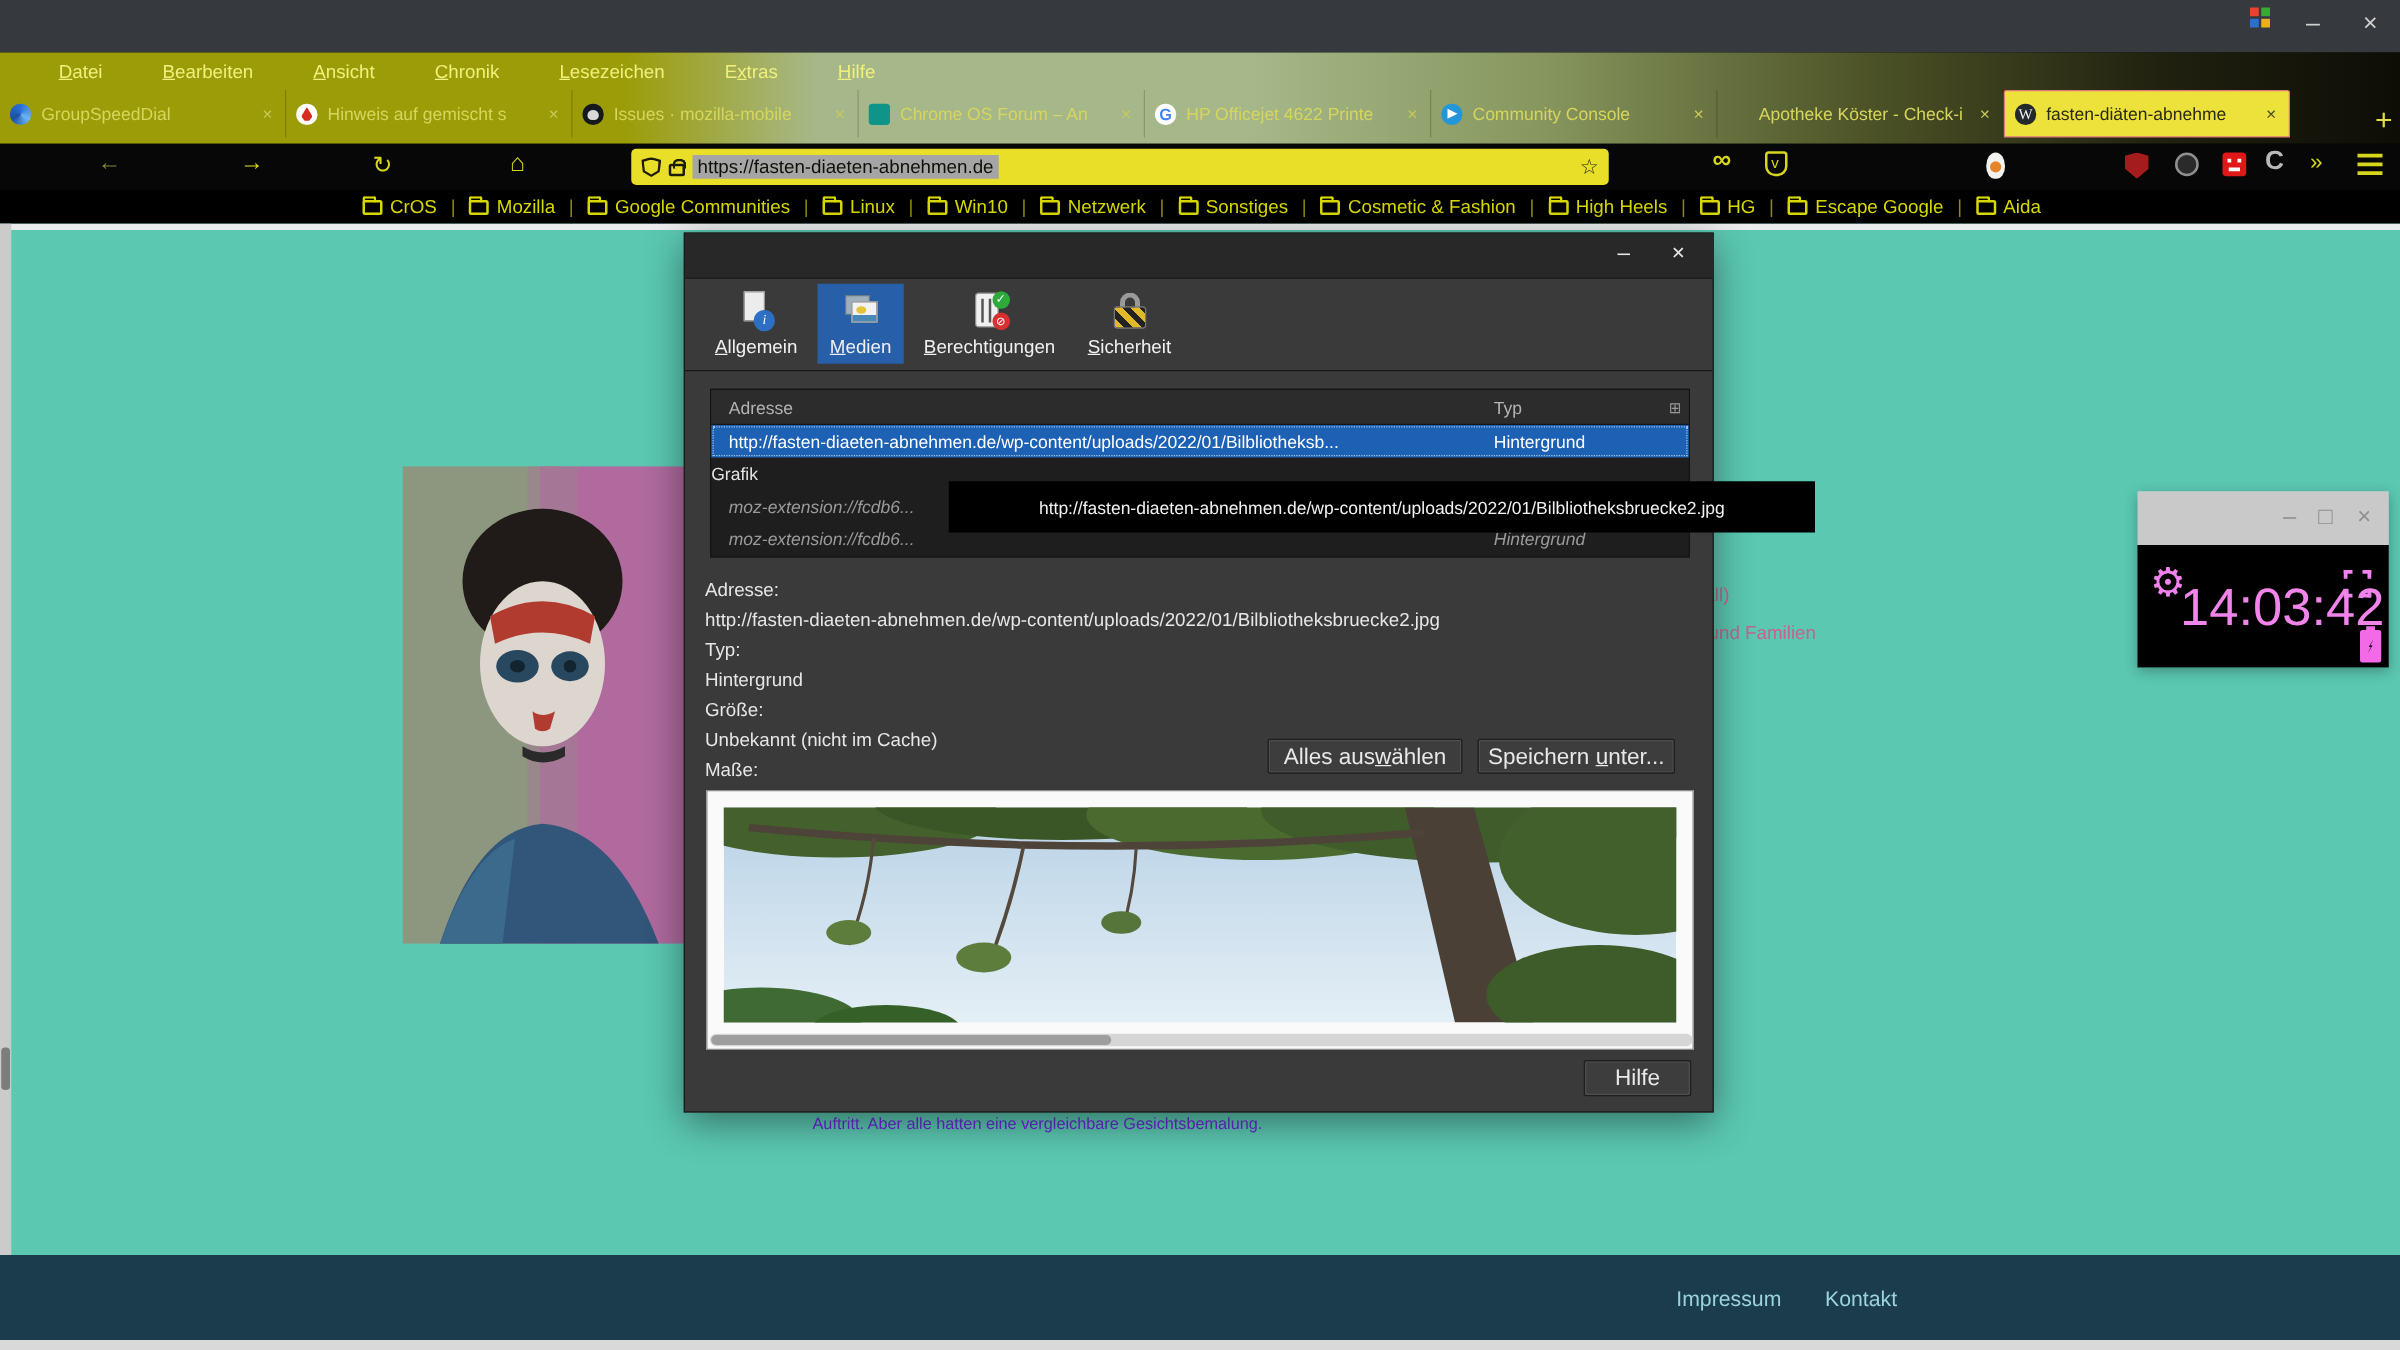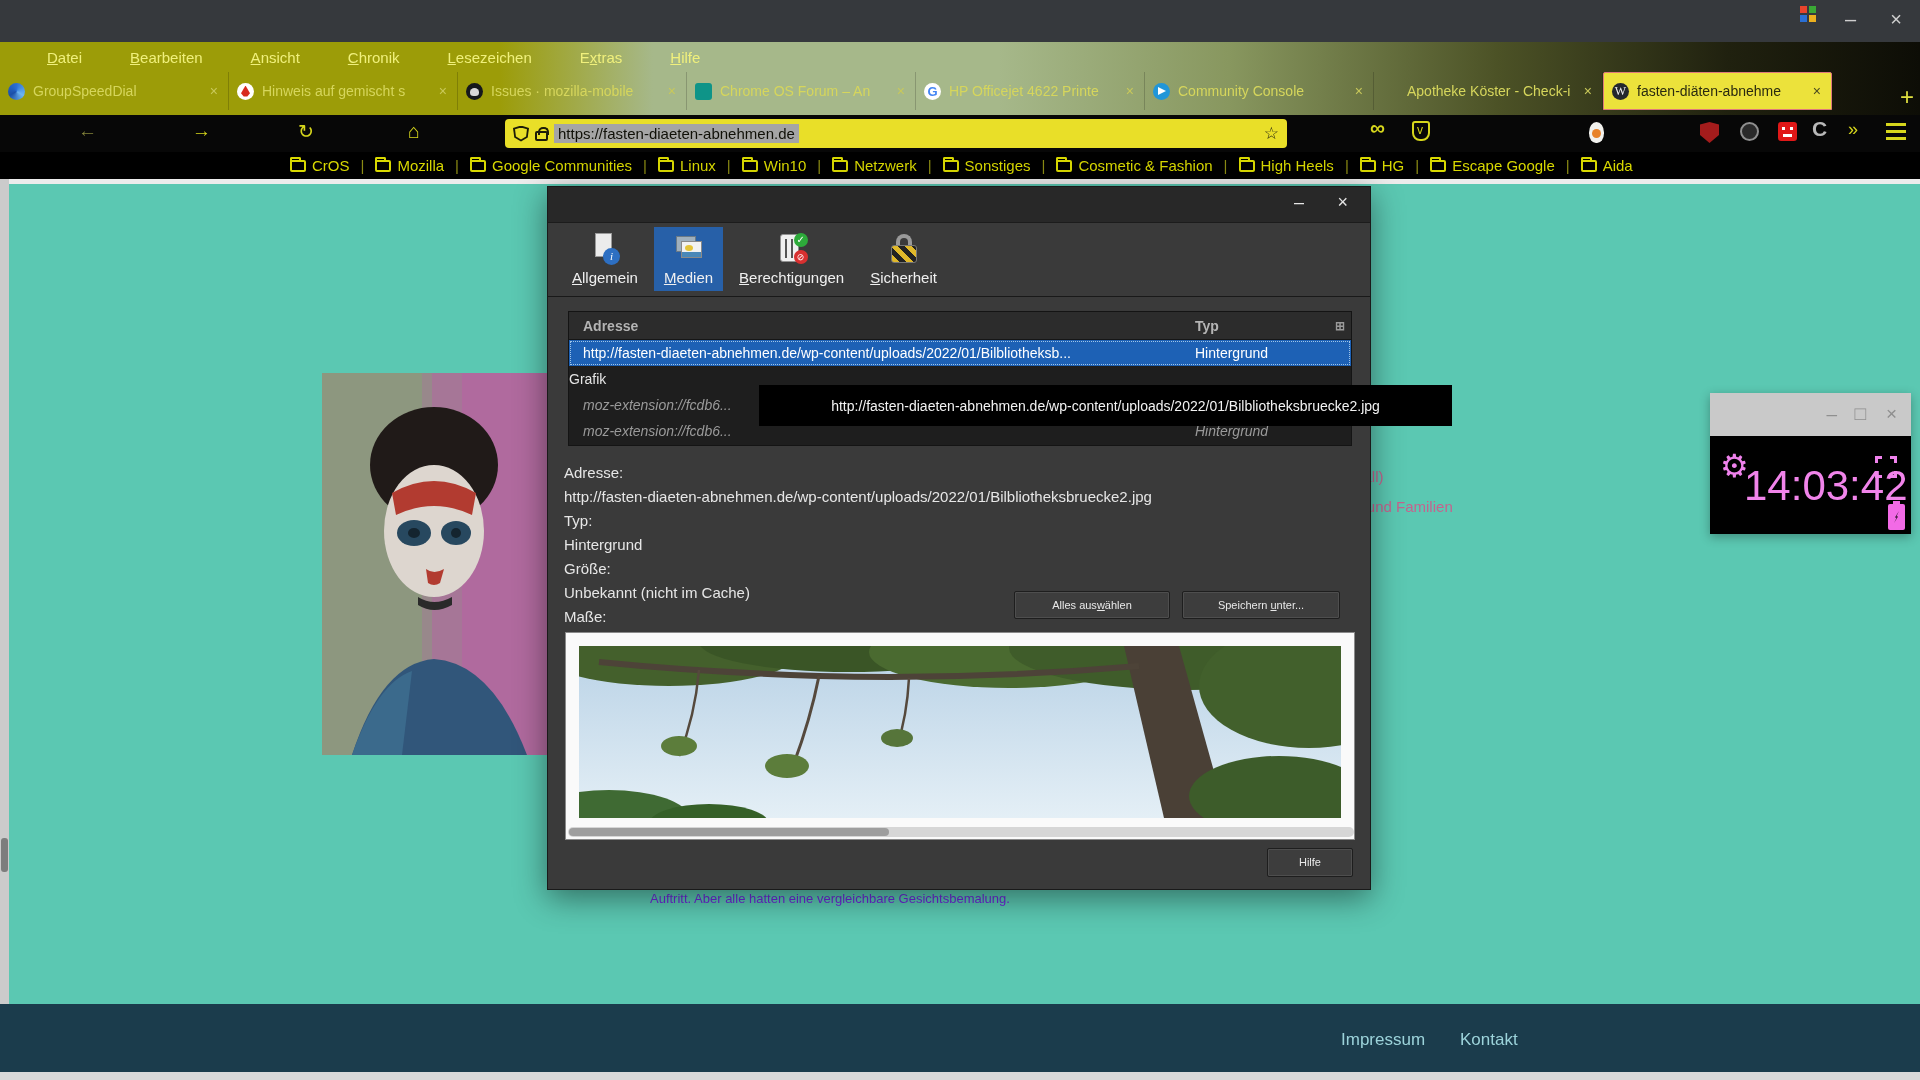--- a/index.html
+++ b/index.html
@@ -135,39 +135,39 @@
   .ico-perm-check { position:absolute; right:0; top:0; width:14px; height:14px; border-radius:50%; background:#2daa3a;
       color:#fff; font-size:10px; line-height:14px; text-align:center; }
   .ico-perm-block { position:absolute; right:0; bottom:1px; width:14px; height:14px; border-radius:50%; background:#d83030;
       color:#fff; font-size:9px; line-height:14px; text-align:center; }
   .ico-lock-body { position:absolute; left:3px; top:12px; width:26px; height:18px; border-radius:3px;
       background:repeating-linear-gradient(45deg,#e0b82a 0 5px,#222 5px 10px); border:1px solid #777; }
   .ico-lock-shackle { position:absolute; left:8px; top:1px; width:16px; height:14px; border:4px solid #9a9a9a; border-bottom:none; border-radius:9px 9px 0 0; }
 
   
   #media-table { position:absolute; left:20px; top:124px; width:784px; height:135px; background:#1e1e1e; border:1px solid #141414; font-size:14px; }
-  #mt-header { display:flex; height:28px; background:#2c2c2c; color:#b4b4b4; align-items:center; border-bottom:1px solid #161616;font-weight:bold; }
+  #mt-header { display:flex; height:28px; background:#2c2c2c; color:#b4b4b4; align-items:center; border-bottom:1px solid #161616; }
   .mt-col-addr { flex:0 0 626px; padding-left:14px; }
   .mt-col-typ { flex:1; }
   #mt-colpicker { margin-right:6px; color:#9a9a9a; font-size:12px; }
   .mt-row { display:flex; height:26px; align-items:center; color:#e4e4e4; white-space:nowrap; }
   .mt-row.selected { background:#1d61b5; color:#fff; outline:1px dotted #9ec4e8; outline-offset:-2px; }
   .mt-row.dimmed { color:#9a9a9a; font-style:italic; }
 
   
   #media-tooltip { position:absolute; left:759px; top:385px; width:693px; height:41px; background:#000;
       color:#f2f2f2; font-size:14px; display:flex; align-items:center; justify-content:center; z-index:60; white-space:nowrap; }
 
   
   #dlg-details { position:absolute; left:16px; top:274px; color:#e6e6e6; font-size:15px; line-height:24px; }
   .det-row { display:flex;flex-direction:column; }
   .det-label { width:82px; }
   
   .dlg-btn { position:absolute; height:28px; background:#3d3d3d; border:1px solid #1e1e1e;
-      box-shadow:inset 0 0 0 1px #4e4e4e; color:#e8e8e8; font-size:11px; text-align:center; line-height:26px; border-radius:2px; }
+      box-shadow:inset 0 0 0 1px #4e4e4e; color:#e8e8e8; font-size:18px; text-align:center; line-height:26px; border-radius:2px; }
   #btn-select-all { left:466px; top:404px; width:156px; }
   #btn-save-as { left:634px; top:404px; width:158px; }
   #btn-help { left:719px; top:661px; width:86px; height:29px; line-height:27px; }
 
   
   #preview { position:absolute; left:17px; top:445px; width:790px; height:208px; background:#fafafa; border:1px solid #8a8a8a; }
   #preview-img { position:absolute; left:13px; top:13px; width:762px; height:172px; }
   #preview-hscroll { position:absolute; left:2px; bottom:2px; width:786px; height:10px; background:#d6d6d6; border-radius:5px; }
   #preview-hthumb { position:absolute; left:1px; top:1px; width:320px; height:8px; background:#9e9e9e; border-radius:4px; }
 

